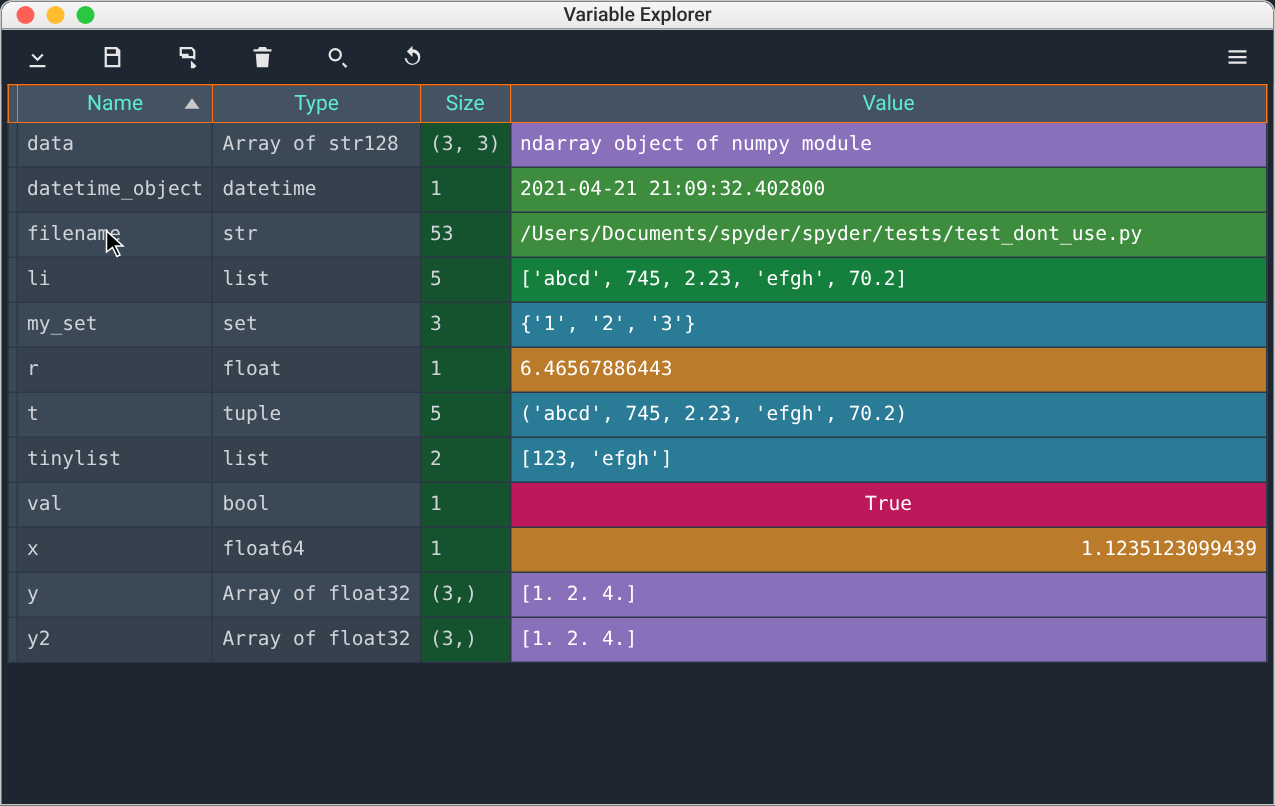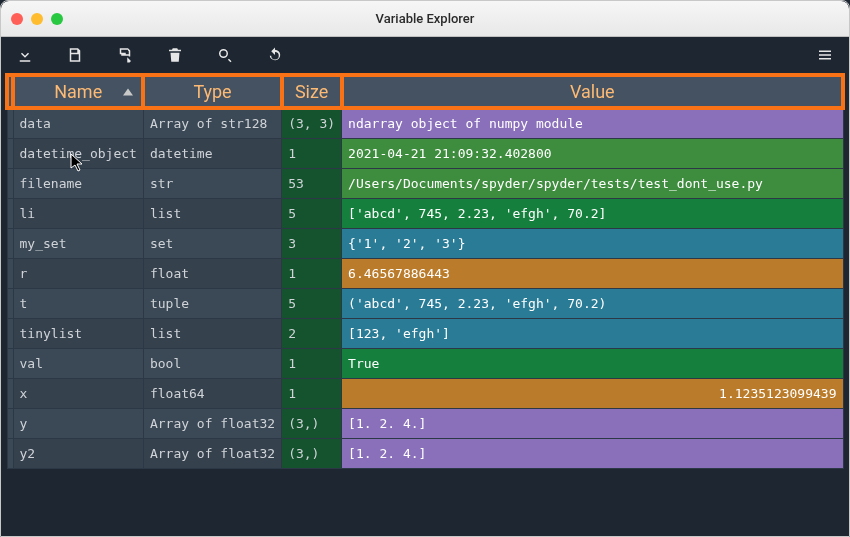--- a/index.html
+++ b/index.html
@@ -13,21 +13,21 @@
     height: 537px;
     display: flex;
     flex-direction: column;
     overflow: hidden;
     border: 1px solid #c8c8c8;
     border-radius: 8px 8px 0 0;
   }
 
   
   .titlebar {
-    height: 36px;
+    height: 19px;
     background: linear-gradient(#f6f6f6, #e8e8e8);
     border-bottom: 1px solid #c0c0c0;
     display: flex;
     align-items: center;
     position: relative;
     border-radius: 8px 8px 0 0;
   }
   .traffic { display: flex; gap: 8px; position: absolute; left: 10px; }
   .dot { width: 12px; height: 12px; border-radius: 50%; }
   .dot.red { background: #ff5f57; }
@@ -55,25 +55,25 @@
 
   
   .table-wrap { flex:1; padding: 0 4px 4px 4px; overflow:auto; }
   table {
     border-collapse: collapse;
     width: 100%;
     border: 1px solid #0e3a60;
   }
   th {
     background: #445261;
-    color: #fdba74;
+    color: #5eead4;
     font-weight: 400;
-    font-size: 18px;
+    font-size: 14px;
     padding: 4px 8px;
-    border: 4px solid #f97316;
+    border: 1px solid #f97316;
     text-align: center;
     position: relative;
     cursor: pointer;
     height: 22px;
   }
   th.nm { width: 122px; }
   th.ty { width: 128px; }
   th.sz { width: 58px; }
   .sort-tri {
     position: absolute;
@@ -230,21 +230,21 @@
           <td class="name">tinylist</td>
           <td class="type">list</td>
           <td class="size">2</td>
           <td class="val" style="background: rgb(42, 123, 149);">[123, 'efgh']</td>
         </tr>
         <tr>
           <td class="rowhead"></td>
           <td class="name">val</td>
           <td class="type">bool</td>
           <td class="size">1</td>
-          <td class="val" style="background: #15803d;">True</td>
+          <td class="val" style="background: #be185d; text-align: center;">True</td>
         </tr>
         <tr>
           <td class="rowhead"></td>
           <td class="name">x</td>
           <td class="type">float64</td>
           <td class="size">1</td>
           <td class="val" style="background: rgb(186, 123, 43); text-align: right;">1.1235123099439</td>
         </tr>
         <tr>
           <td class="rowhead"></td>

